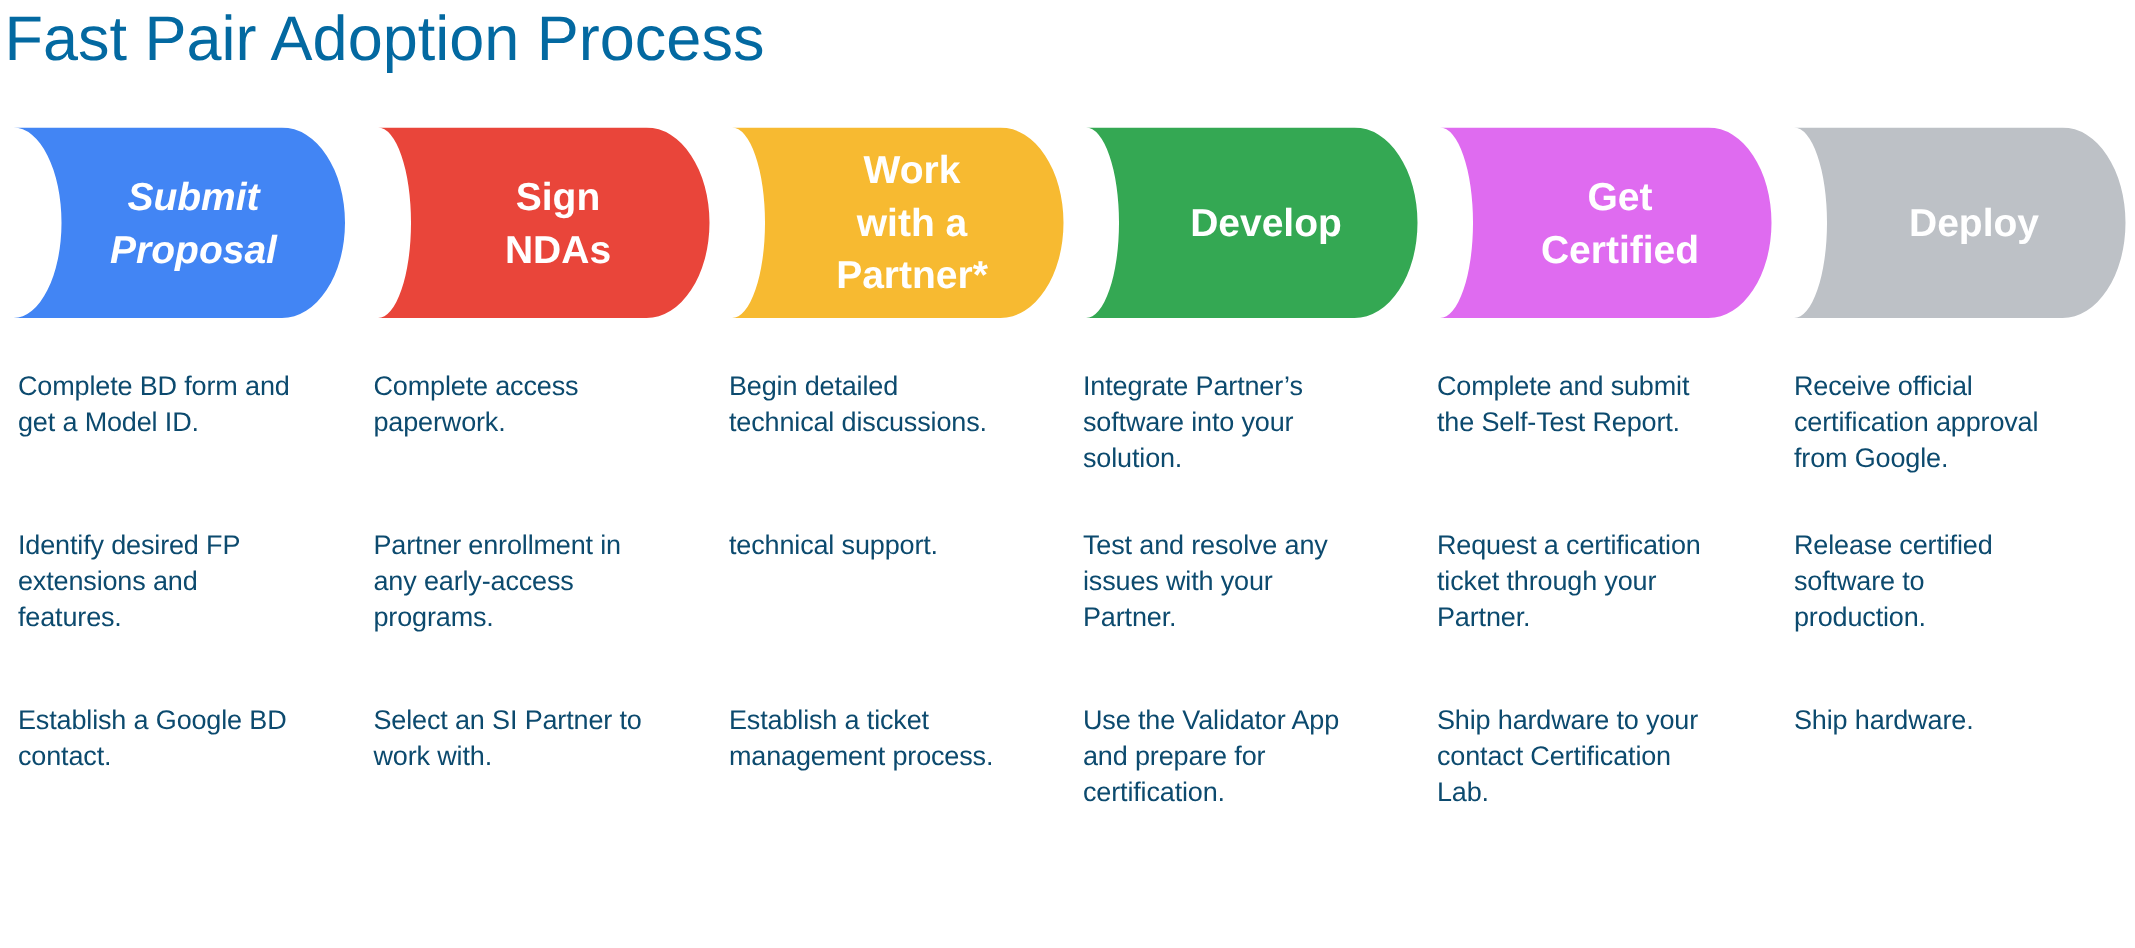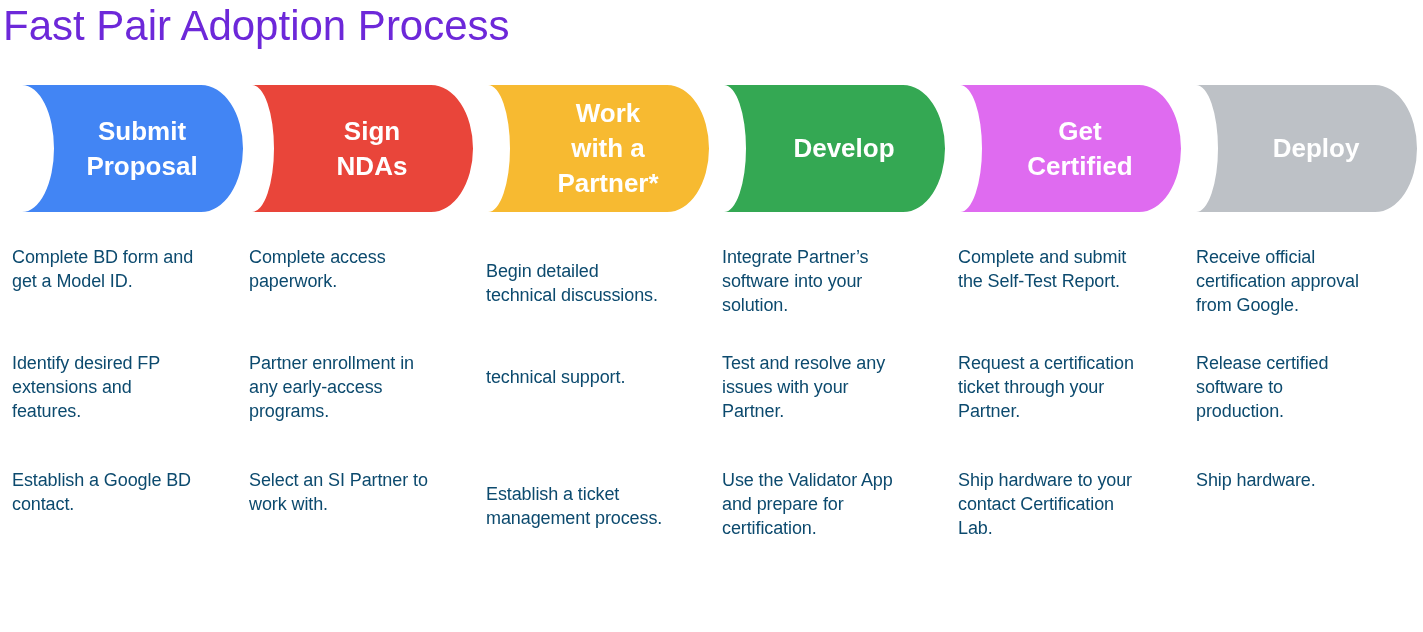--- a/index.html
+++ b/index.html
@@ -2,21 +2,21 @@
 <html><head>
 <meta charset="utf-8">
 <style>
   html,body{margin:0;padding:0;background:#fff;}
   .canvas{
     position:relative;width:1423px;height:632px;background:#ffffff;overflow:hidden;
     font-family:"Liberation Sans","DejaVu Sans",sans-serif;
   }
   .page-title{
     position:absolute;left:3px;top:0;font-size:42px;line-height:52px;
-    font-weight:400;color:#6d28d9;letter-spacing:0;
+    font-weight:400;color:#0369a1;letter-spacing:0;
   }
   .step{position:absolute;top:85px;width:222px;height:127px;}
   .step svg{position:absolute;left:0;top:0;display:block;}
   .step-label{
     position:absolute;left:0;top:0;width:222px;height:127px;
     display:flex;flex-direction:column;justify-content:center;align-items:center;
     padding-left:18px;box-sizing:border-box;
     color:#ffffff;font-weight:700;font-size:26px;line-height:35px;text-align:center;
   }
   .details-col{position:absolute;top:245px;width:232px;height:340px;}
@@ -28,21 +28,21 @@
   .footnote-line{
     white-space:nowrap;font-size:18px;line-height:25px;color:#3c4043;letter-spacing:-0.1px;
   }
 </style>
 </head>
 <body>
 
 <div class="canvas">
   <div class="page-title">Fast Pair Adoption Process</div>
   <div id="steps-band">
-      <div class="step" style="left: 22px;">
+      <div class="step" style="left: 9px; font-style: italic;">
         <svg width="222" height="127" viewBox="0 0 222 127">
           <path d="M 0 0 L 179 0 A 42 63.5 0 0 1 221 63.5 A 42 63.5 0 0 1 179 127 L 0 127 A 32 63.5 0 0 0 0 0 Z" fill="#4285F4"></path>
         </svg>
         <div class="step-label">
           <div>Submit</div>
           <div>Proposal</div>
         </div>
       </div>
       <div class="step" style="left: 252px;">
         <svg width="222" height="127" viewBox="0 0 222 127">
@@ -113,21 +113,21 @@
         <div class="detail-item" style="top: 106px;">
           <div class="detail-line">Partner enrollment in</div>
           <div class="detail-line">any early-access</div>
           <div class="detail-line">programs.</div>
         </div>
         <div class="detail-item" style="top: 223px;">
           <div class="detail-line">Select an SI Partner to</div>
           <div class="detail-line">work with.</div>
         </div>
       </div>
-      <div class="details-col" style="left: 486px; margin-top: 14px;">
+      <div class="details-col" style="left: 486px;">
         <div class="detail-item" style="top: 0px;">
           <div class="detail-line">Begin detailed</div>
           <div class="detail-line">technical discussions.</div>
         </div>
         <div class="detail-item" style="top: 106px;">
           <div class="detail-line">technical support.</div>
         </div>
         <div class="detail-item" style="top: 223px;">
           <div class="detail-line">Establish a ticket</div>
           <div class="detail-line">management process.</div>

